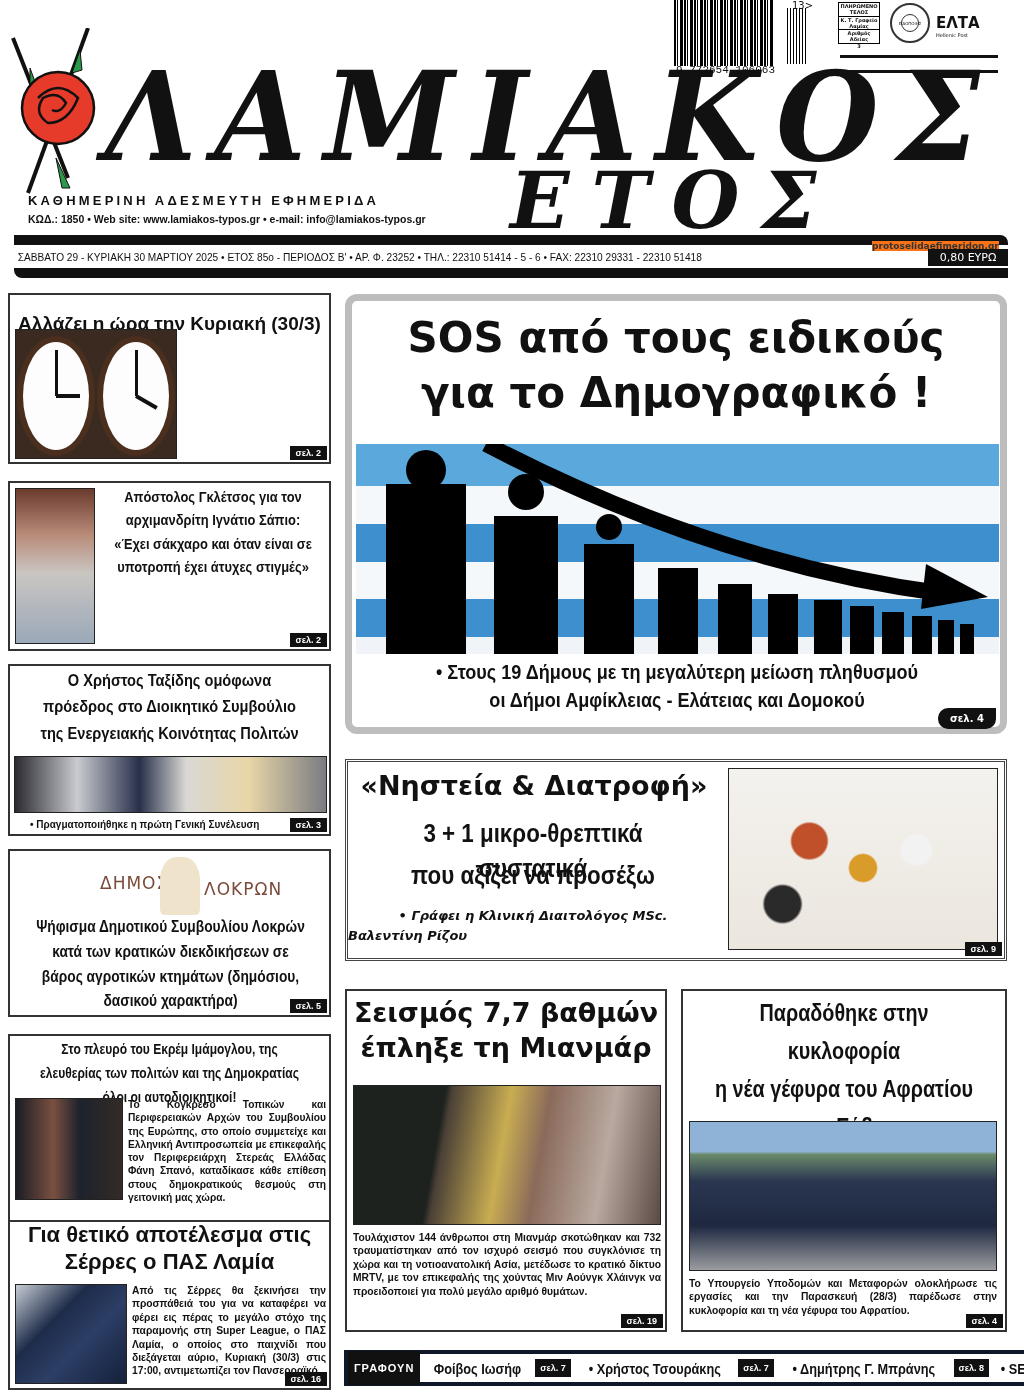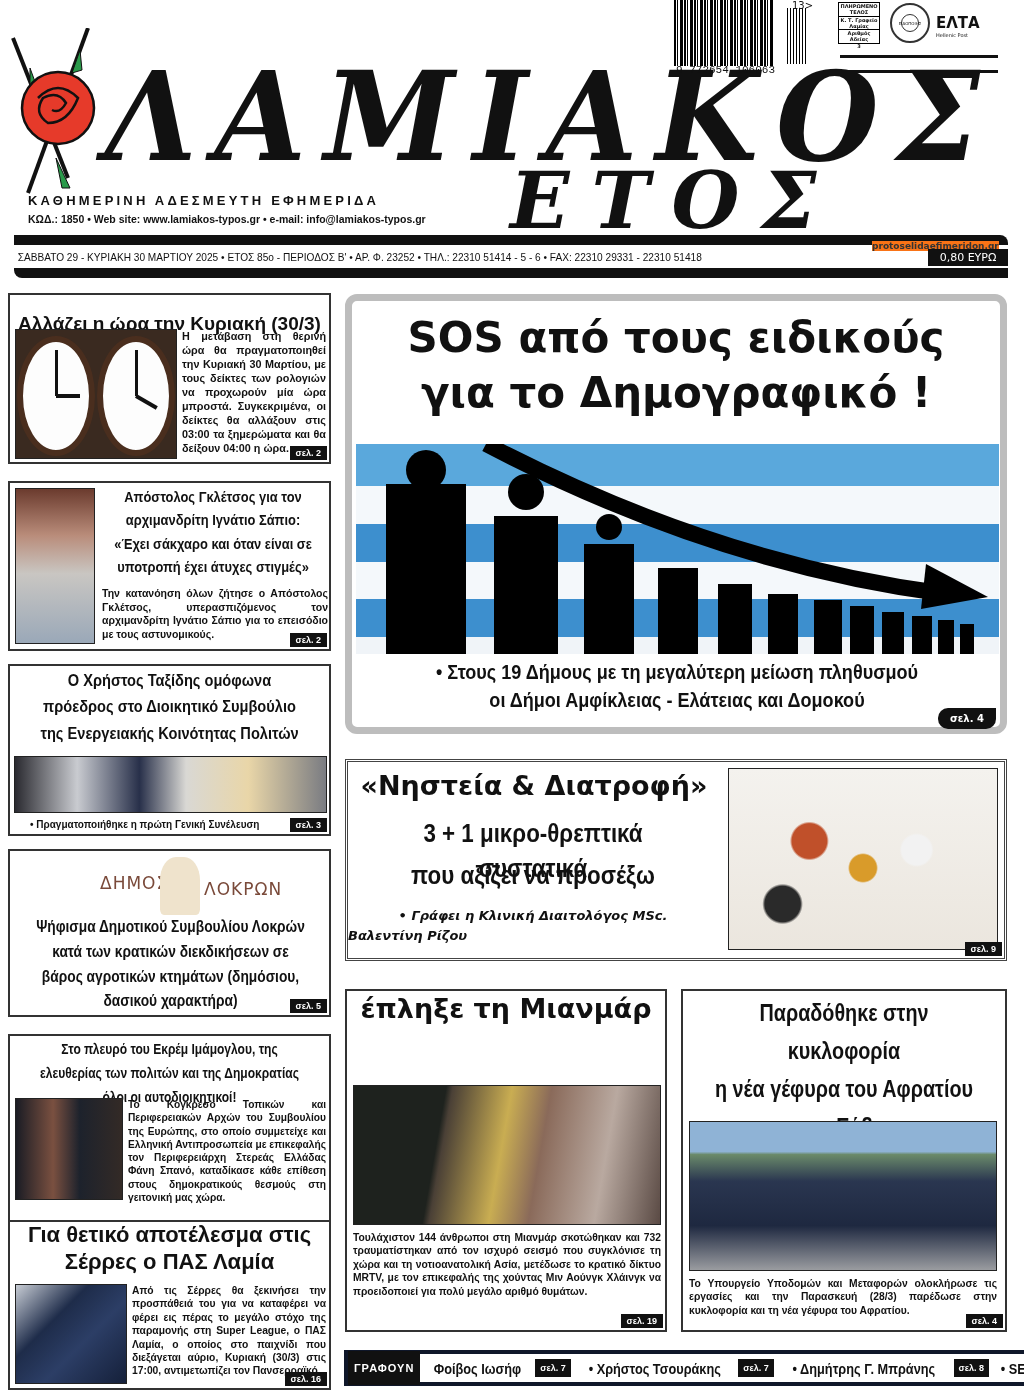--- a/index.html
+++ b/index.html
@@ -89,28 +89,26 @@
   <div class="photo" style="left:5px;top:34px;width:162px;height:130px;background:#3a2a20;overflow:hidden">
     <div class="clock" style="left:1px">
       <div class="hand" style="width:3px;height:46px;top:8px;margin-left:-1px"></div>
       <div class="hand" style="width:4px;height:24px;top:30px;margin-left:-2px;transform:rotate(90deg)"></div>
     </div>
     <div class="clock" style="left:81px">
       <div class="hand" style="width:3px;height:46px;top:8px;margin-left:-1px"></div>
       <div class="hand" style="width:4px;height:24px;top:30px;margin-left:-2px;transform:rotate(120deg)"></div>
     </div>
   </div>
-  <div class="body abs" style="left:172px;top:34px;width:144px;font-size:10.8px">Η μετάβαση στη θερινή ώρα θα πραγματοποιηθεί την Κυριακή 30 Μαρτίου, με τους δείκτες των ρολογιών να προχωρούν μία ώρα μπροστά. Συγκεκριμένα, οι δείκτες θα αλλάξουν στις 03:00 τα ξημερώματα και θα δείξουν 04:00 η ώρα.</div>
   <div class="pg">σελ. 2</div>
 </div>
 
 <div class="abs box" style="left:8px;top:481px;width:323px;height:170px">
   <div class="photo" style="left:5px;top:5px;width:80px;height:156px;background:linear-gradient(#6b3b2e,#b98c7a 30%,#c9c6c2 55%,#9aa8b8)"></div>
   <div class="h abs" style="left:86px;top:2px;width:234px;font-size:15px;line-height:1.55">Απόστολος Γκλέτσος για τον αρχιμανδρίτη Ιγνάτιο Σάπιο: «Έχει σάκχαρο και όταν είναι σε υποτροπή έχει άτυχες στιγμές»</div>
-  <div class="body abs" style="left:92px;top:104px;width:226px">Την κατανόηση όλων ζήτησε ο Απόστολος Γκλέτσος, υπερασπιζόμενος τον αρχιμανδρίτη Ιγνάτιο Σάπιο για το επεισόδιο με τους αστυνομικούς.</div>
   <div class="pg">σελ. 2</div>
 </div>
 
 <div class="abs box" style="left:8px;top:664px;width:323px;height:172px">
   <div class="h" style="font-size:17px;line-height:1.55;margin-top:2px">Ο Χρήστος Ταξίδης ομόφωνα πρόεδρος στο Διοικητικό Συμβούλιο της Ενεργειακής Κοινότητας Πολιτών</div>
   <div class="photo" style="left:4px;top:90px;width:313px;height:57px;background:linear-gradient(90deg,#2a2a30,#c9cbd0 20%,#28304a 40%,#d9d8d4 55%,#e9d6a8 75%,#7a7c82)"></div>
   <div class="body abs" style="left:20px;top:152px;font-size:10px">• Πραγματοποιήθηκε η πρώτη Γενική Συνέλευση</div>
   <div class="pg">σελ. 3</div>
 </div>
 
@@ -169,20 +167,21 @@
   <div class="abs" style="left:6px;top:8px;width:360px;text-align:center;font-family:'DejaVu Sans',sans-serif;font-weight:bold;font-size:27px">«Νηστεία &amp; Διατροφή»</div>
   <div class="h abs" style="left:0;top:54px;width:370px;font-size:26px;line-height:1.35">3 + 1 μικρο-θρεπτικά συστατικά</div>
   <div class="h abs" style="left:0;top:96px;width:370px;font-size:26px;line-height:1.35">που αξίζει να προσέξω</div>
   <div class="abs" style="left:0;top:146px;width:370px;text-align:center;font-style:italic;font-weight:bold;font-size:13px">• Γράφει η Κλινική Διαιτολόγος MSc.</div>
   <div class="abs" style="left:0;top:166px;width:370px;text-align:left;font-style:italic;font-weight:bold;font-size:13px">Βαλεντίνη Ρίζου</div>
   <div class="photo" style="left:380px;top:6px;width:270px;height:182px;background:radial-gradient(circle at 30% 40%,#c0502a 0 8%,transparent 9%),radial-gradient(circle at 50% 55%,#d99b2a 0 8%,transparent 9%),radial-gradient(circle at 70% 45%,#f2f2f2 0 7%,transparent 8%),radial-gradient(circle at 20% 75%,#2a2a2a 0 7%,transparent 8%),linear-gradient(#f4f2ee,#ebe6de)"></div>
   <div class="pg">σελ. 9</div>
 </div>
 
 <div class="abs box" style="left:345px;top:989px;width:322px;height:343px">
+  <div style="text-align:center;font-family:'DejaVu Sans',sans-serif;font-weight:bold;font-size:27px;line-height:1.3;margin-top:4px">Σεισμός 7,7 βαθμών</div>
   <div style="text-align:center;font-family:'DejaVu Sans',sans-serif;font-weight:bold;font-size:27px;line-height:1.3">έπληξε τη Μιανμάρ</div>
   <div class="photo" style="left:6px;top:94px;width:308px;height:140px;background:linear-gradient(100deg,#1e221e 0 28%,#4a4036 30%,#c9ad52 48%,#8a6a5a 60%,#b9a9a0 80%,#5a4a44)"></div>
   <div class="body abs" style="left:6px;top:240px;width:308px;font-size:10.3px">Τουλάχιστον 144 άνθρωποι στη Μιανμάρ σκοτώθηκαν και 732 τραυματίστηκαν από τον ισχυρό σεισμό που συγκλόνισε τη χώρα και τη νοτιοανατολική Ασία, μετέδωσε το κρατικό δίκτυο MRTV, με τον επικεφαλής της χούντας Μιν Αούνγκ Χλάινγκ να προειδοποιεί για πολύ μεγάλο αριθμό θυμάτων.</div>
   <div class="pg">σελ. 19</div>
 </div>
 
 <div class="abs box" style="left:681px;top:989px;width:326px;height:343px">
   <div class="h" style="font-size:23px;line-height:1.65;margin-top:4px">Παραδόθηκε στην κυκλοφορία</div>
   <div class="h" style="font-size:23px;line-height:1.65">η νέα γέφυρα του Αφρατίου</div>
   <div class="h" style="font-size:23px;line-height:1.65">στην Εύβοια</div>

